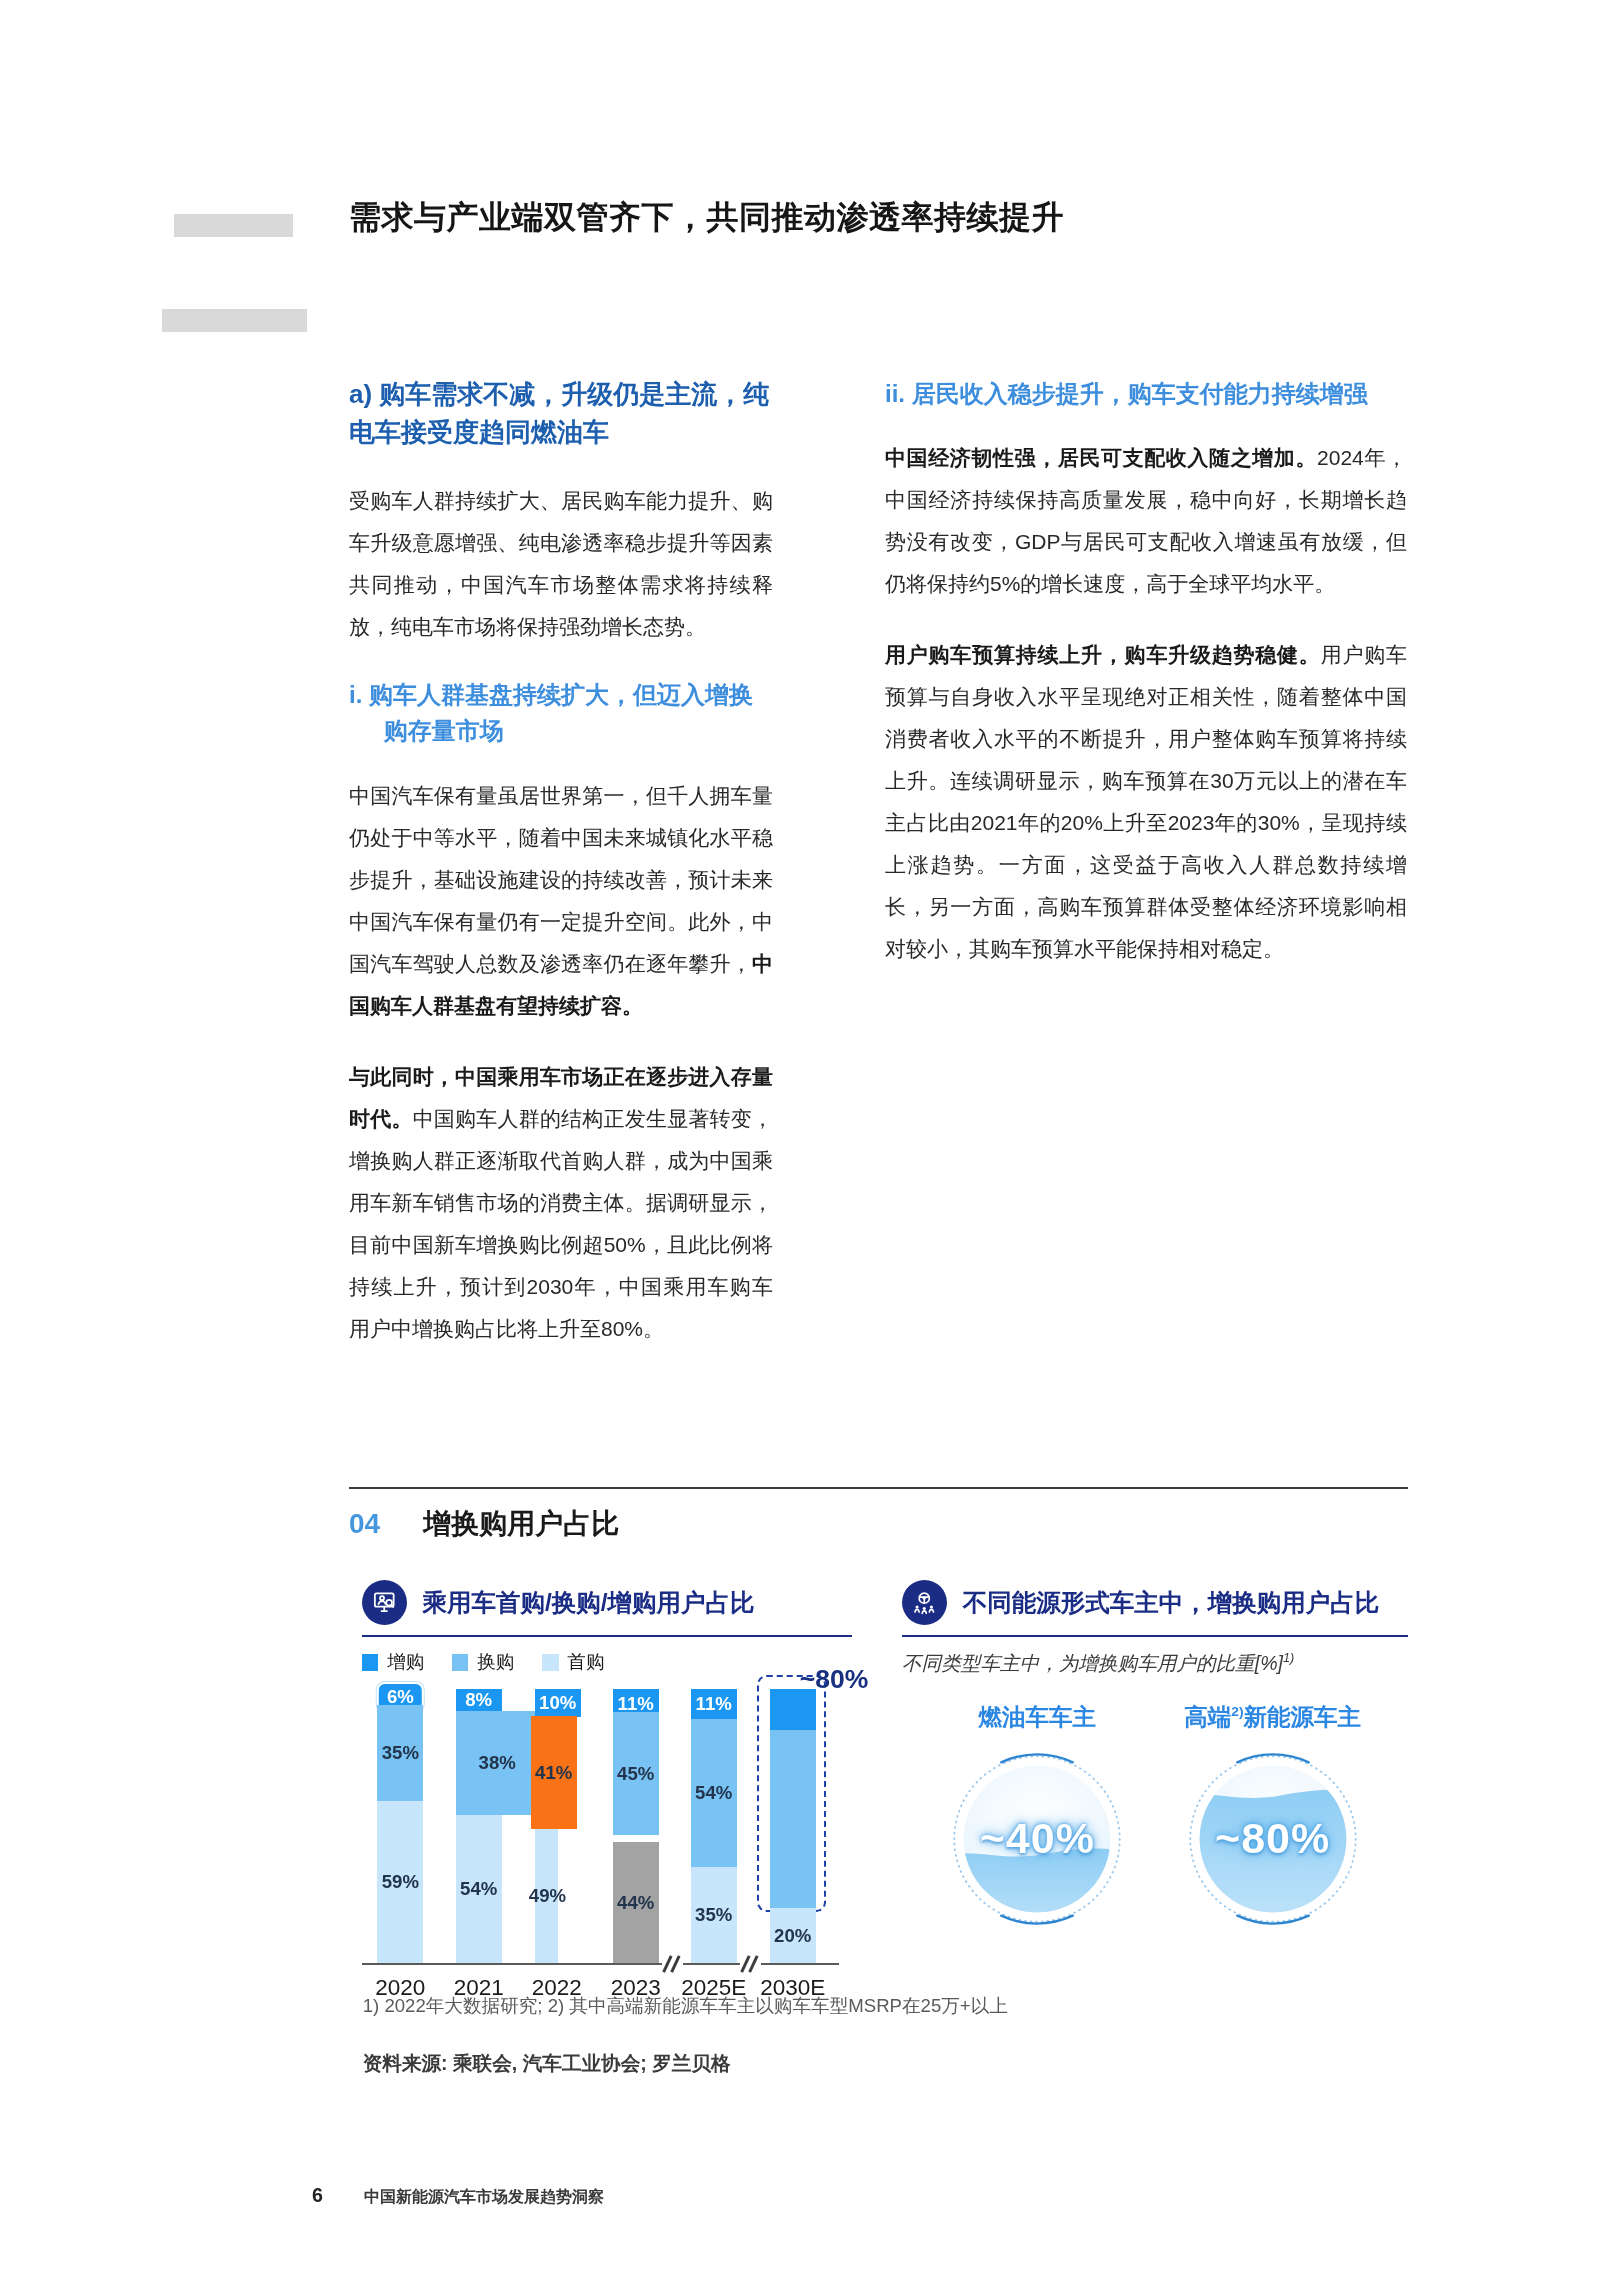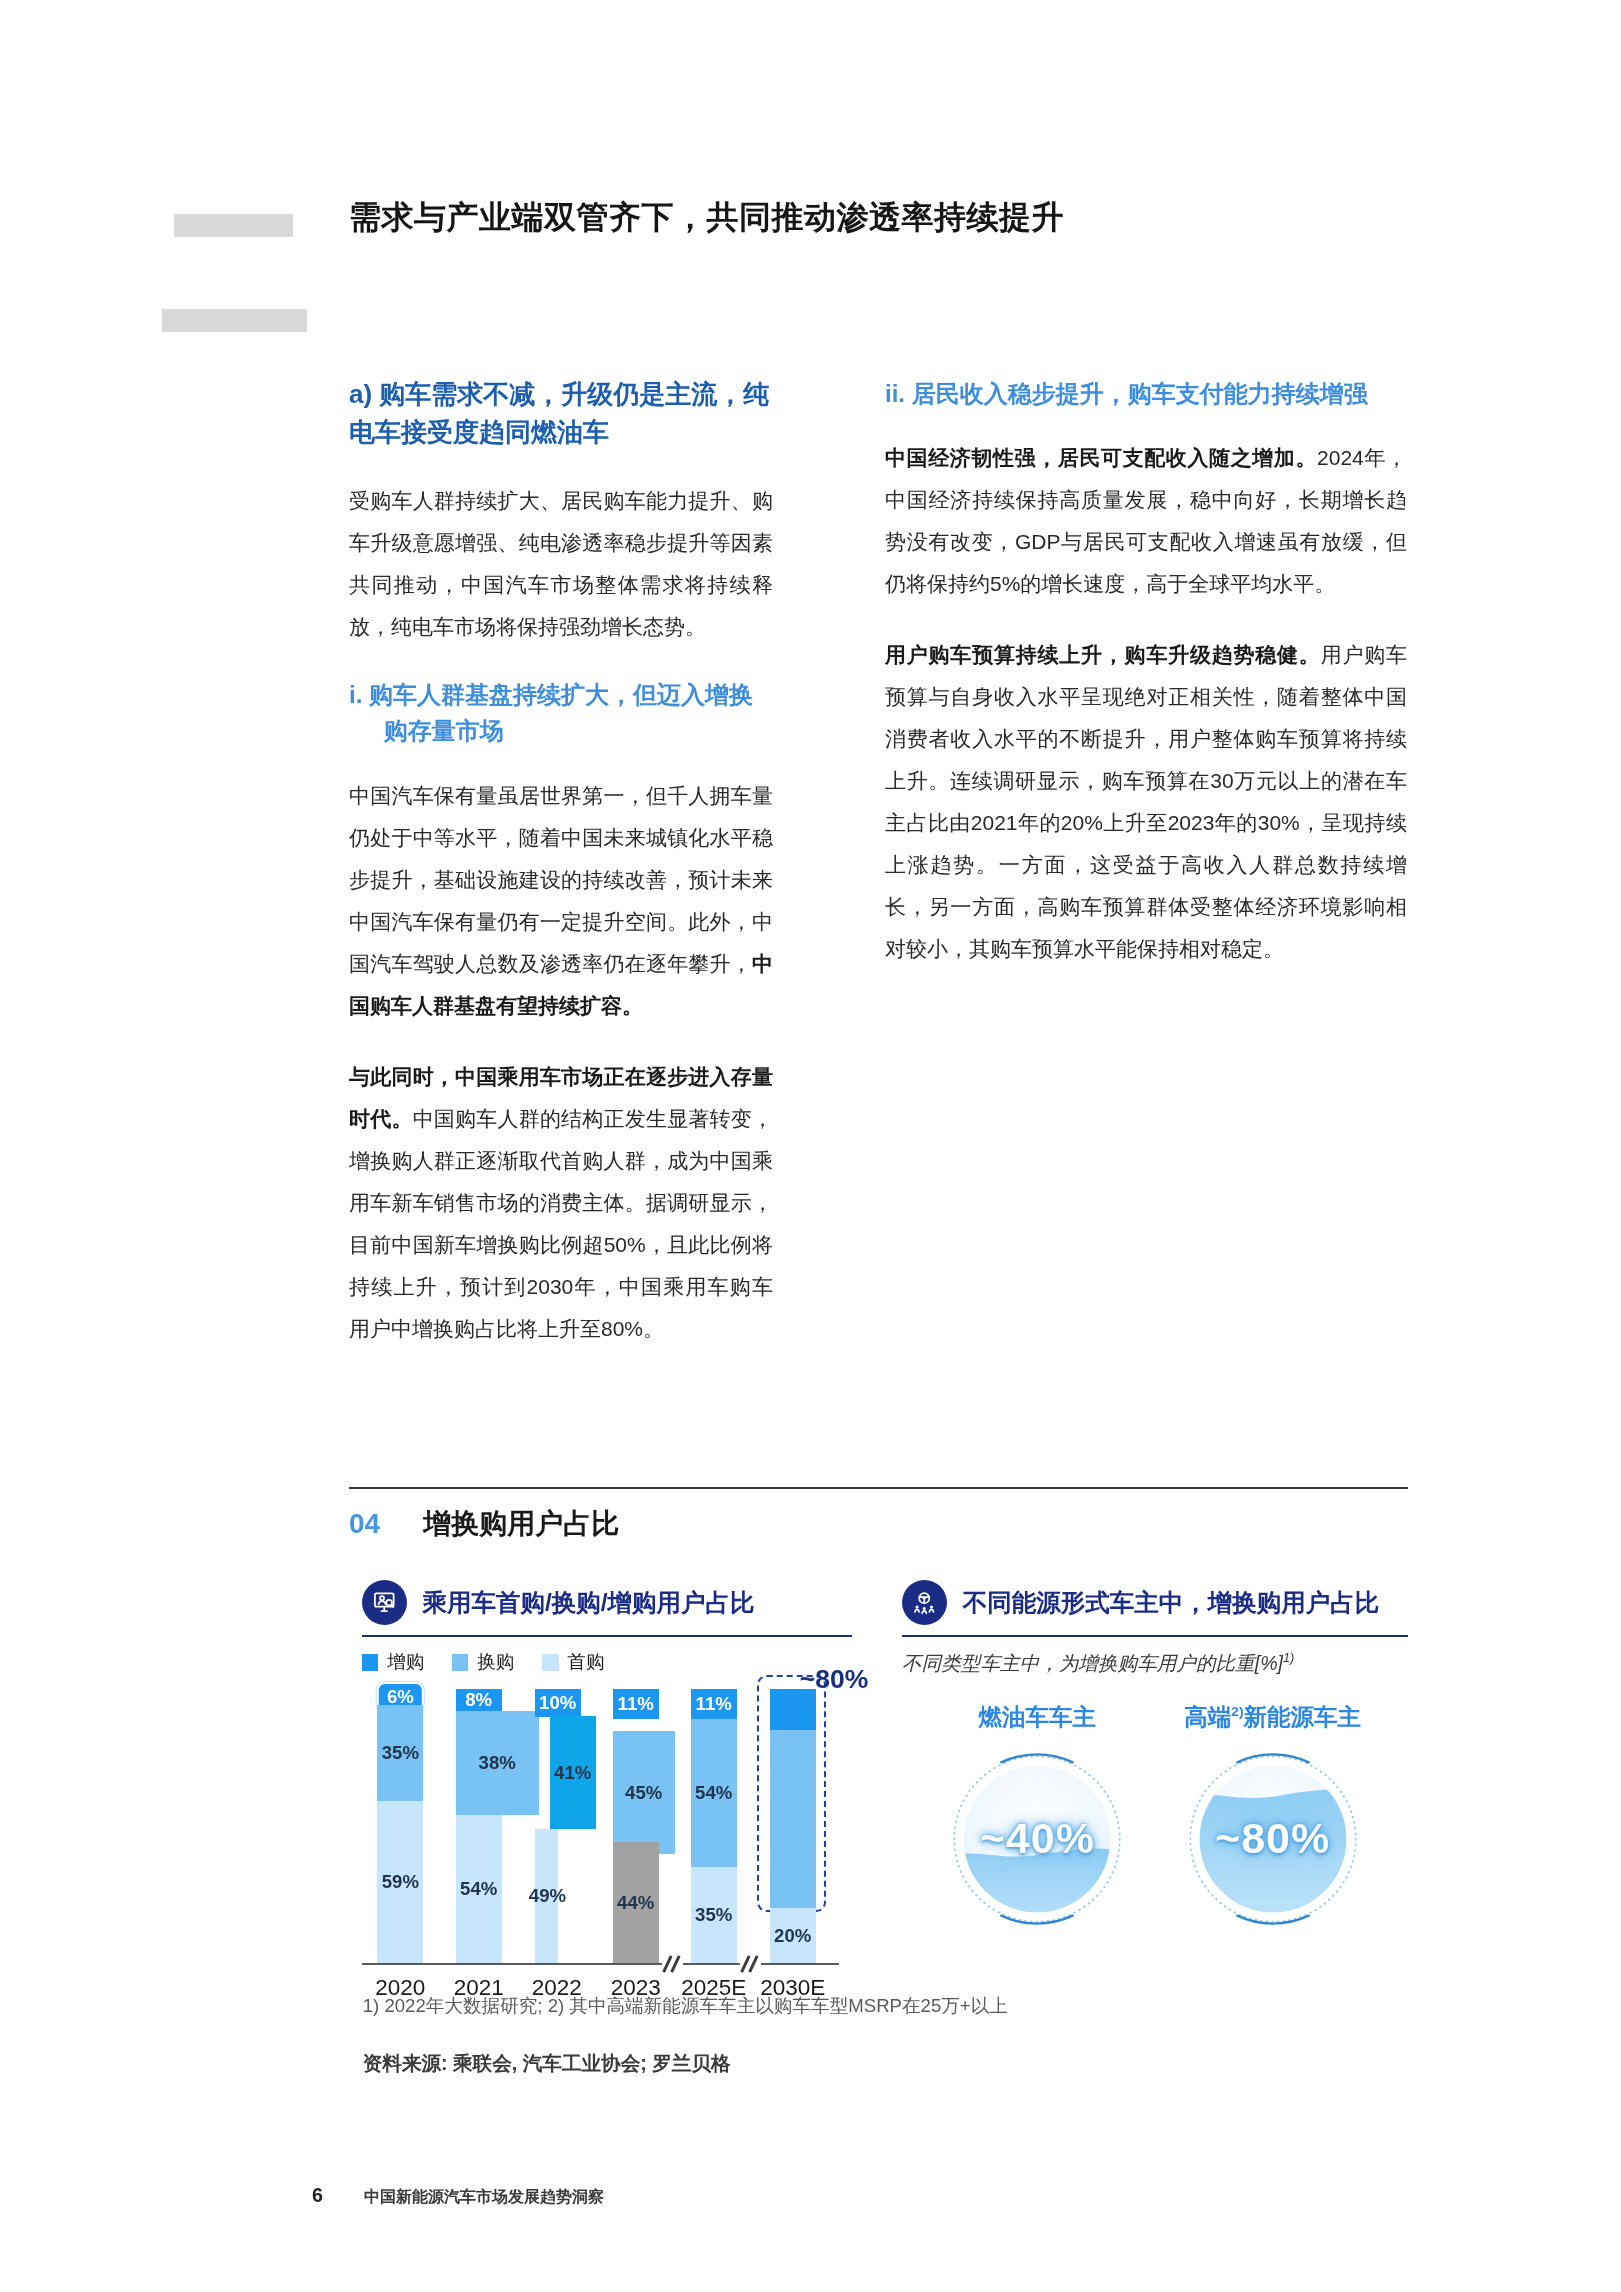--- a/index.html
+++ b/index.html
@@ -147,31 +147,31 @@
           <div class="seg" style="left: 94px; top: 32px; width: 46px; height: 104px; background: rgb(121, 195, 244); padding-left: 37px;">
             <div class="seglab">38%</div>
           </div>
           <div class="seg" style="left: 94px; top: 136px; width: 46px; height: 148px; background: rgb(199, 230, 251);">
             <div class="seglab">54%</div>
           </div>
           <div class="xlab" style="left: 78px;">2021</div>
           <div class="seg" style="left: 173px; top: 9.8px; width: 46px; height: 27.4px; background: rgb(27, 151, 242);">
             <div class="seglab lite">10%</div>
           </div>
-          <div class="seg" style="left: 188px; top: 37px; width: 46px; height: 113px; background: #0ea5e9; text-decoration: underline;">
+          <div class="seg" style="left: 169px; top: 37px; width: 46px; height: 113px; background: #f97316; text-decoration: underline;">
             <div class="seglab">41%</div>
           </div>
           <div class="seg" style="left: 173px; top: 150px; width: 23px; height: 134px; background: rgb(199, 230, 251);">
             <div class="seglab">49%</div>
           </div>
           <div class="xlab" style="left: 156px;">2022</div>
           <div class="seg" style="left: 251px; top: 9.8px; width: 46px; height: 30px; background: rgb(27, 151, 242);">
             <div class="seglab lite">11%</div>
           </div>
-          <div class="seg" style="left: 251px; top: 52px; width: 62px; height: 123px; background: rgb(121, 195, 244);">
+          <div class="seg" style="left: 251px; top: 33px; width: 46px; height: 123px; background: rgb(121, 195, 244);">
             <div class="seglab">45%</div>
           </div>
           <div class="seg" style="left: 251px; top: 163px; width: 46px; height: 121px; background: #a3a3a3;">
             <div class="seglab">44%</div>
           </div>
           <div class="xlab" style="left: 235px;">2023</div>
           <div class="seg" style="left: 329px; top: 9.8px; width: 46px; height: 30px; background: rgb(27, 151, 242);">
             <div class="seglab lite">11%</div>
           </div>
           <div class="seg" style="left: 329px; top: 40px; width: 46px; height: 148px; background: rgb(121, 195, 244);">

